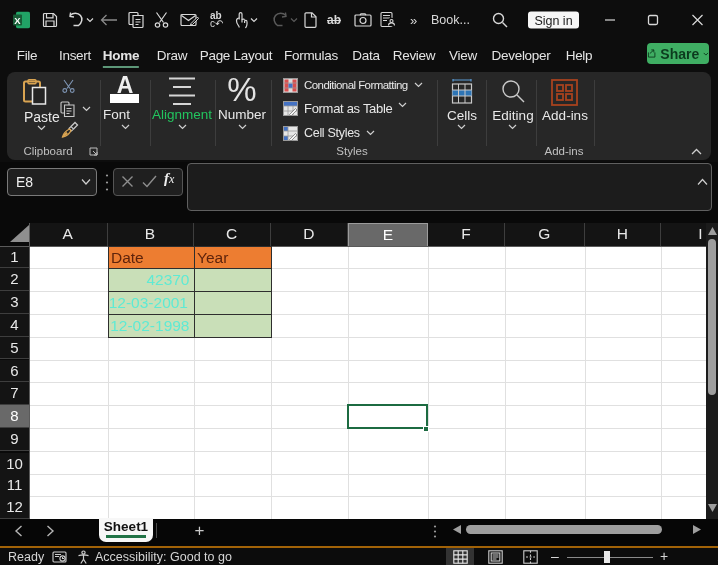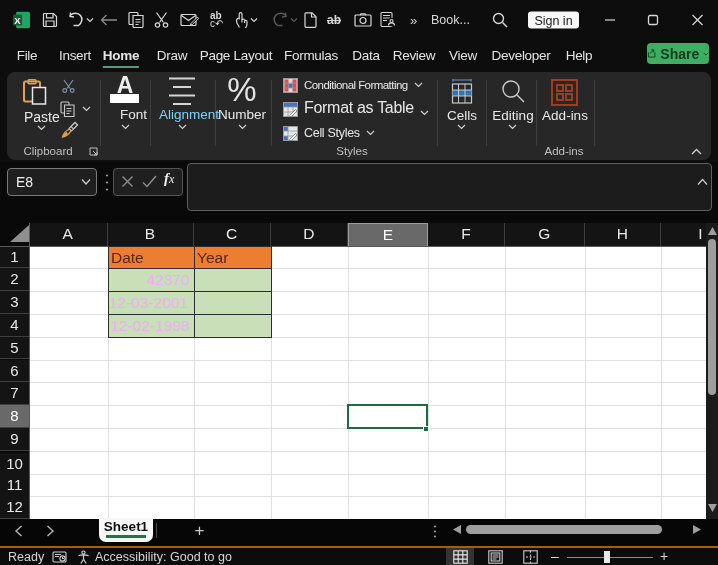--- a/index.html
+++ b/index.html
@@ -13,21 +13,21 @@
 #gridzone{left:0;top:223px;width:718px;height:296px;background:#090909}
 #tabbar{left:0;top:519px;width:718px;height:27px;background:#060606}
 #statusbar{left:0;top:546px;width:718px;height:19px;background:#0c0c0c;border-top:2px solid #a16207}
 .ticon{position:absolute;top:50%;transform:translateY(-50%);color:#d8d8d8;display:flex;align-items:center}
 .menuitem{position:absolute;top:3px;height:25px;line-height:25px;color:#e4e4e4;font-size:13.5px;letter-spacing:-0.3px;transform:translateX(-50%);white-space:nowrap}
 .gsep{position:absolute;top:8px;bottom:14px;width:1px;background:#3d3d3d}
 .glabel{position:absolute;bottom:3px;color:#c0c0c0;font-size:11.5px;transform:translateX(-50%);white-space:nowrap}
 .colhdr{position:absolute;top:0;height:22.5px;background:#141414;color:#e8e8e8;font-size:15.5px;text-align:center;line-height:22.5px;border-right:1px solid #3e3e3e}
 .rowhdr{position:absolute;left:0;width:29px;background:#141414;color:#e8e8e8;font-size:15px;text-align:center;border-bottom:1px solid #3e3e3e}
 .gl{position:absolute;background:#e0e0e0}
-.cell{position:absolute;font-size:15px;color:#f0abfc;line-height:22px;white-space:nowrap}
+.cell{position:absolute;font-size:15px;color:#5eead4;line-height:22px;white-space:nowrap}
 </style></head>
 <body>
 <div class="abs" id="titlebar">
 <svg class="ticon" style="left:13px" width="17" height="17" viewBox="0 0 17 17">
       <rect x="3" y="0" width="14" height="17" rx="2" fill="#21a366"></rect>
       <rect x="0" y="3" width="9" height="11" rx="1" fill="#185c37"></rect>
       <text x="4.5" y="12" font-size="9.5" font-weight="bold" fill="#fff" text-anchor="middle" font-family="Liberation Sans">X</text>
     </svg>
 <svg class="ticon" style="left:42px" width="16" height="16" viewBox="0 0 16 16" fill="none" stroke="#d8d8d8" stroke-width="1.2">
       <path d="M1.5 2.5 a1 1 0 0 1 1-1 h9 l3 3 v9 a1 1 0 0 1-1 1 h-11 a1 1 0 0 1-1-1 z"></path>
@@ -178,29 +178,29 @@
       </svg>
 <svg class="abs" style="left:54px;top:49px" width="18" height="17" viewBox="0 0 18 17" fill="none">
         <path d="M10 5.5 L14 1.5 L16.5 4 L12.5 8" stroke="#c9c9c9" stroke-width="1.3"></path>
         <path d="M8 7.5 L10 5.5 L12.5 8 L10.5 10 Z" stroke="#c9c9c9" stroke-width="1.1"></path>
         <path d="M1.5 16 C2.5 11.5 5.5 9.5 8.5 8 L10 9.5 C8.5 13 6 15 1.5 16 Z" fill="none" stroke="#d9a452" stroke-width="1.3"></path>
         <path d="M1.5 16 C2.2 13.5 3.5 12 5.5 11 L6.8 12.5 C5.5 14.2 4 15.3 1.5 16 Z" fill="#d9a452"></path>
       </svg>
 
 <div class="abs" style="left:103px;top:1px;width:30px;text-align:center;color:#efefef;font-size:23px;line-height:24px;font-weight:600">A</div>
 <div class="abs" style="left:103px;top:22px;width:29px;height:8.5px;background:#fff"></div>
-<div class="abs" style="left:96px;top:35px;width:44px;text-align:right;color:#e8e8e8;font-size:13.5px">Font</div>
+<div class="abs" style="left:96px;top:35px;width:44px;text-align:left;color:#e8e8e8;font-size:13.5px">Font</div>
 <svg class="abs" style="left:114px;top:51px" width="9" height="8" viewBox="0 0 9 8" fill="none" stroke="#cfcfcf" stroke-width="1.2">
         <path d="M1 2 L4.5 5.5 L8 2"></path>
       </svg>
 
 <svg class="abs" style="left:161px;top:5px" width="28" height="28" viewBox="0 0 28 28" stroke="#d5d5d5" stroke-width="1.8">
         <path d="M1 1.5 h26 M5 10 h18 M1 18.5 h26 M5 27 h18"></path>
       </svg>
-<div class="abs" style="left:138px;top:35px;width:74px;text-align:right;color:#7dd3fc;font-size:13.5px">Alignment</div>
+<div class="abs" style="left:138px;top:35px;width:74px;text-align:center;color:#22c55e;font-size:13.5px">Alignment</div>
 <svg class="abs" style="left:171px;top:51px" width="9" height="8" viewBox="0 0 9 8" fill="none" stroke="#cfcfcf" stroke-width="1.2">
         <path d="M1 2 L4.5 5.5 L8 2"></path>
       </svg>
 
 <div class="abs" style="left:216px;top:-1px;width:38px;text-align:center;color:#e3e3e3;font-size:33px;font-weight:400">%</div>
 <div class="abs" style="left:205px;top:35px;width:60px;text-align:center;color:#e8e8e8;font-size:13.5px">Number</div>
 <svg class="abs" style="left:231px;top:51px" width="9" height="8" viewBox="0 0 9 8" fill="none" stroke="#cfcfcf" stroke-width="1.2">
         <path d="M1 2 L4.5 5.5 L8 2"></path>
       </svg>
 
@@ -210,21 +210,21 @@
           <rect x="1.5" y="1.5" width="4" height="12" fill="#d94f4f"></rect>
           <rect x="9.5" y="1.5" width="4" height="12" fill="#d94f4f"></rect>
           <rect x="5.5" y="5.5" width="4" height="4.5" fill="#4472c4"></rect>
           <path d="M0.5 5 h14 M0.5 10 h14" stroke="#9a9a9a" stroke-width="0.8"></path>
         </svg>
 <span>Conditional Formatting</span>
 <svg width="9" height="8" viewBox="0 0 9 8" fill="none" stroke="#cfcfcf" stroke-width="1.2">
           <path d="M1 2 L4.5 5.5 L8 2"></path>
         </svg>
       </div>
-<div class="abs" style="left:276px;top:29px;width:150px;height:16px;display:flex;align-items:flex-end;gap:6px;color:#e8e8e8;font-size:16px;letter-spacing:-0.3px;white-space:nowrap">
+<div class="abs" style="left:276px;top:29px;width:150px;height:16px;display:flex;align-items:flex-start;gap:6px;color:#e8e8e8;font-size:13px;letter-spacing:-0.3px;white-space:nowrap">
 <svg width="15" height="15" viewBox="0 0 15 15">
           <rect x="0.5" y="0.5" width="14" height="14" fill="#e6e6e6" stroke="#9a9a9a" stroke-width="1"></rect>
           <rect x="1" y="1" width="13" height="4" fill="#4472c4"></rect>
           <path d="M0.5 5 h14 M5 5 v9.5 M10 5 v9.5 M0.5 10 h14" stroke="#9a9a9a" stroke-width="0.8"></path>
           <path d="M6.5 13.5 L12.5 7.5 L14 9 L8 15 Z" fill="#f5f5f5" stroke="#777" stroke-width="0.8"></path>
         </svg>
 <span>Format as Table</span>
 <svg width="9" height="8" viewBox="0 0 9 8" fill="none" stroke="#cfcfcf" stroke-width="1.2">
           <path d="M1 2 L4.5 5.5 L8 2"></path>
         </svg>

